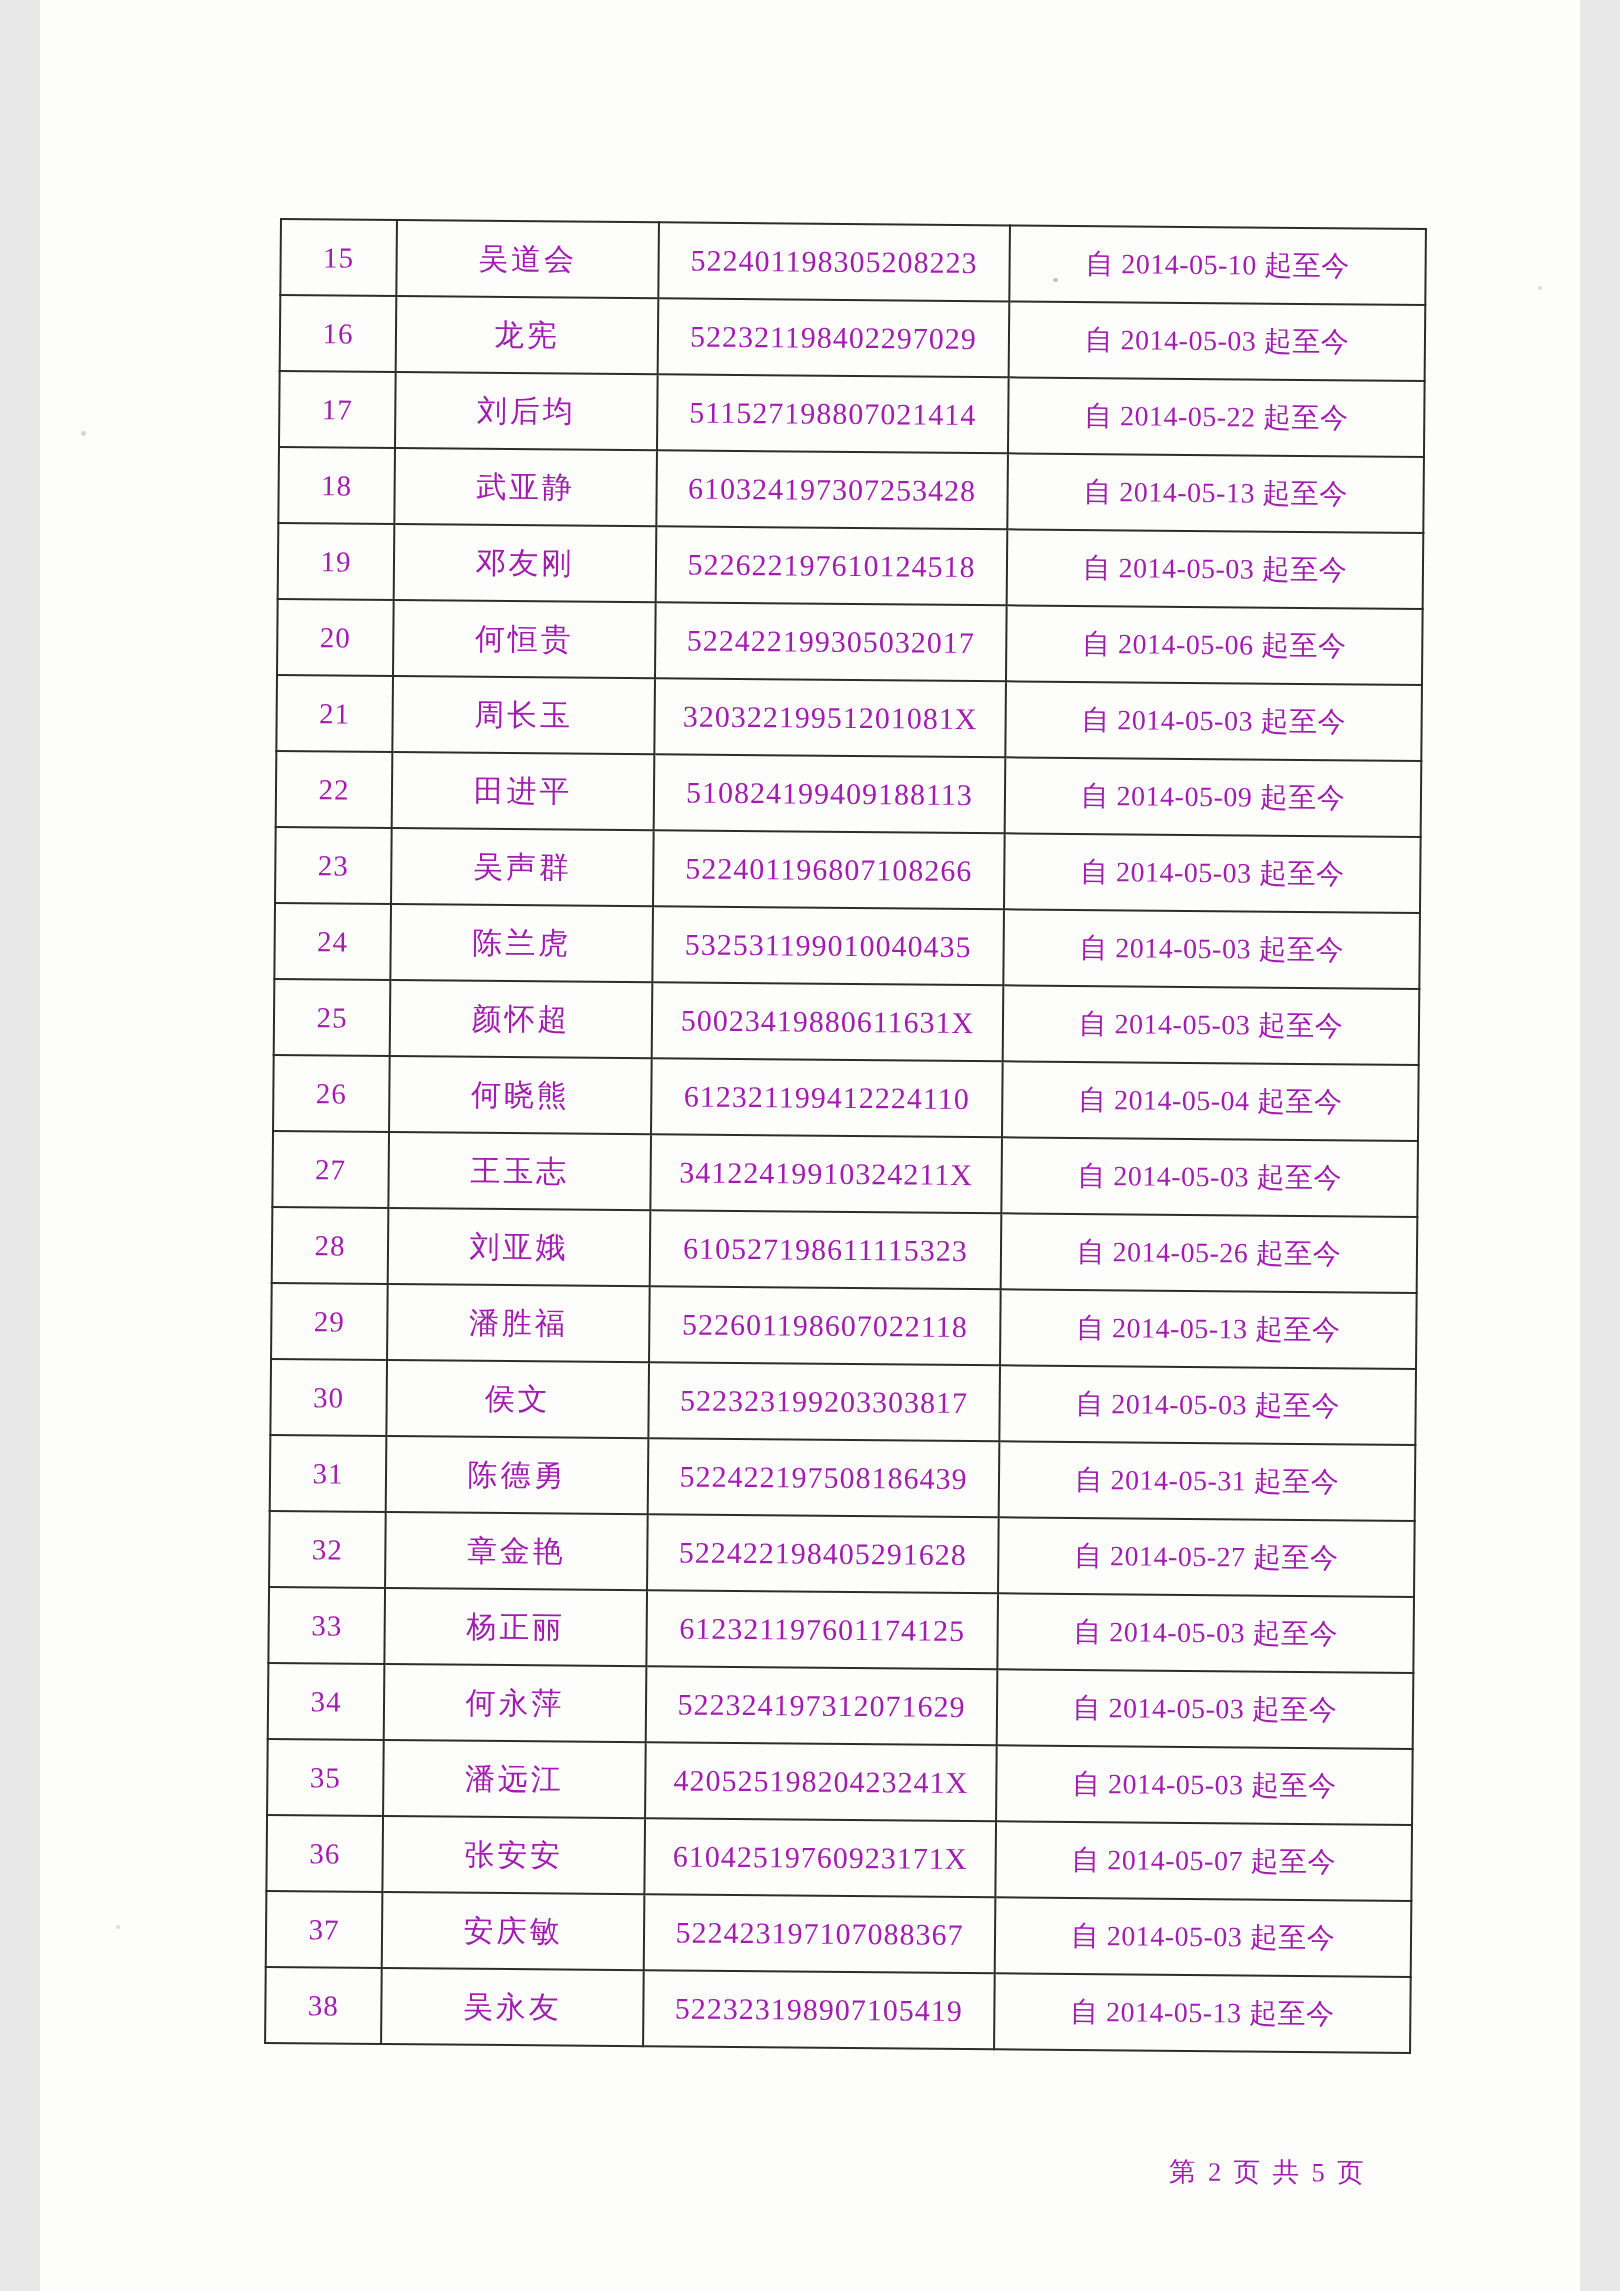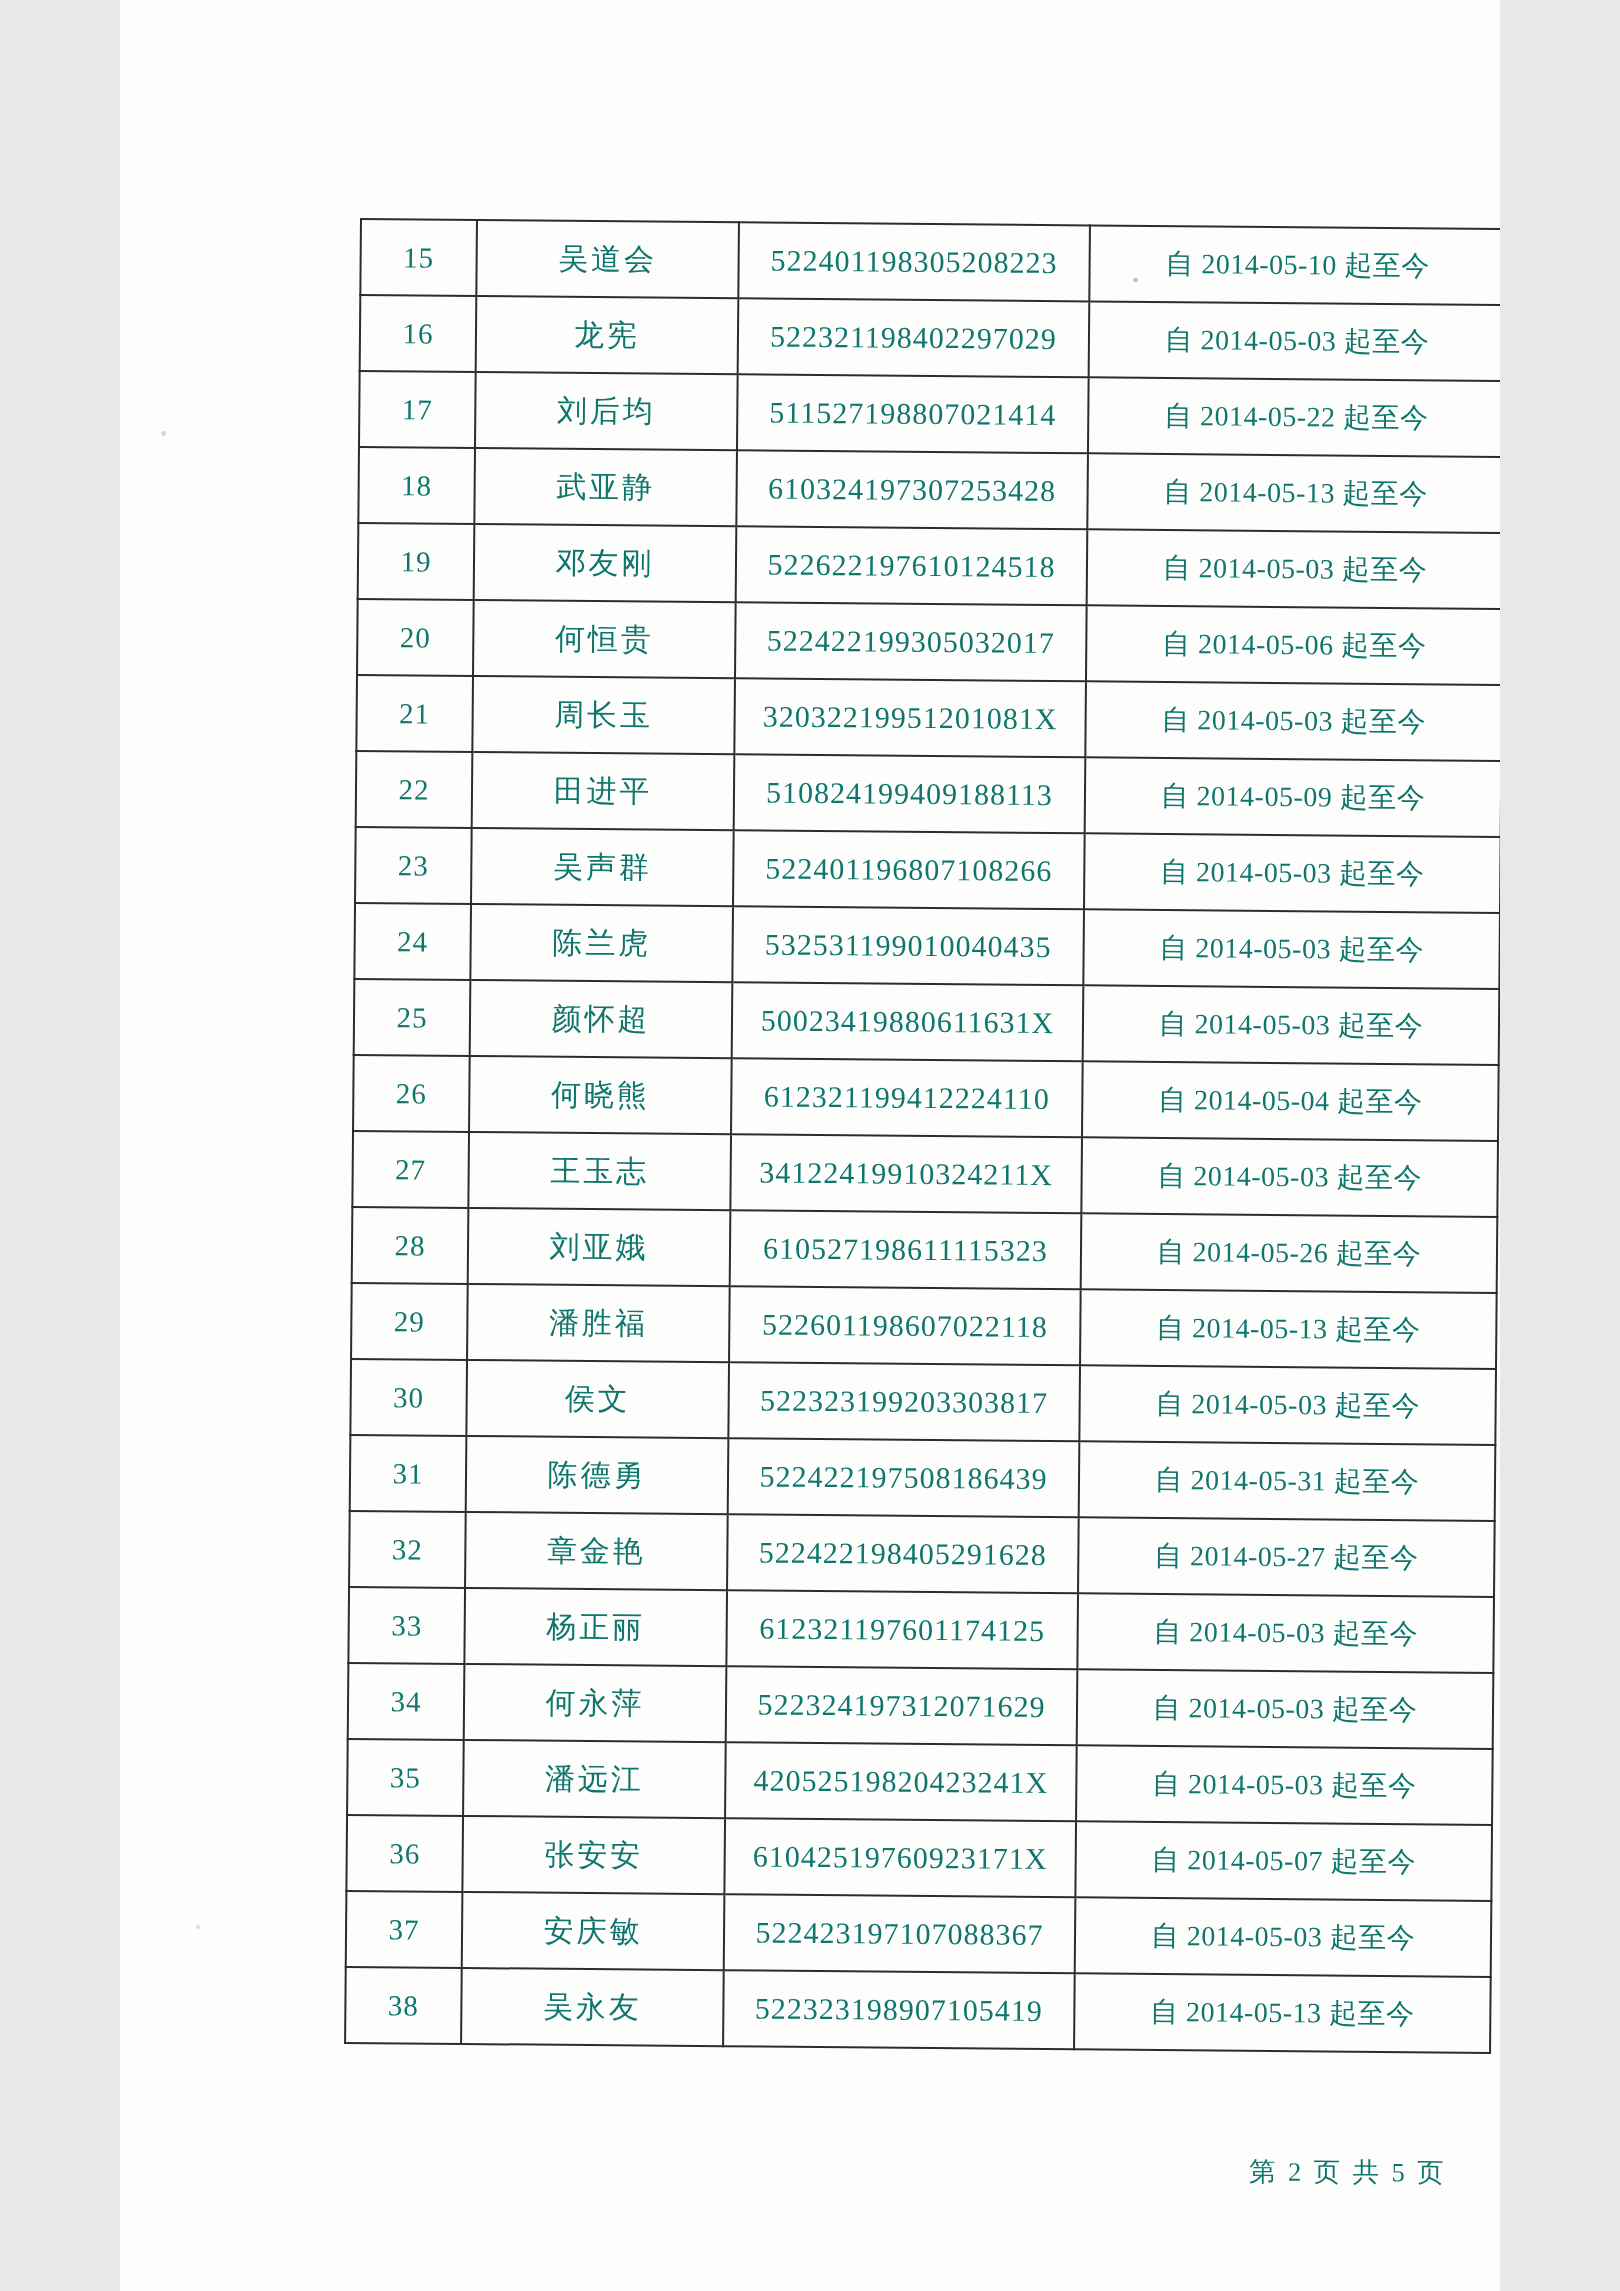--- a/index.html
+++ b/index.html
@@ -2,26 +2,26 @@
 <html><head>
 <meta charset="utf-8">
 <style>
   html, body {
     margin: 0;
     padding: 0;
     background: #e8e8e8;
   }
   .page {
     position: relative;
-    width: 1380px;
+    width: 1540px;
     height: 2292px;
     margin: 0 auto;
     background: #fdfdfc;
     overflow: hidden;
-    color: #0f766e;
+    color: #a21caf;
     font-family: "Liberation Serif", "DejaVu Serif", serif;
   }
   table.roster {
     position: absolute;
     left: 240px;
     top: 218px;
     width: 1144px;
     border-collapse: collapse;
     table-layout: fixed;
     transform: rotate(0.5deg);

